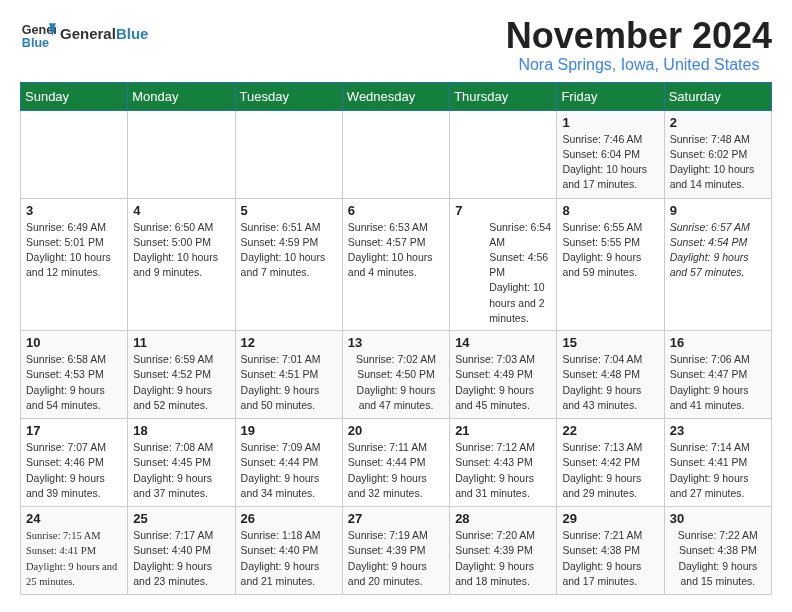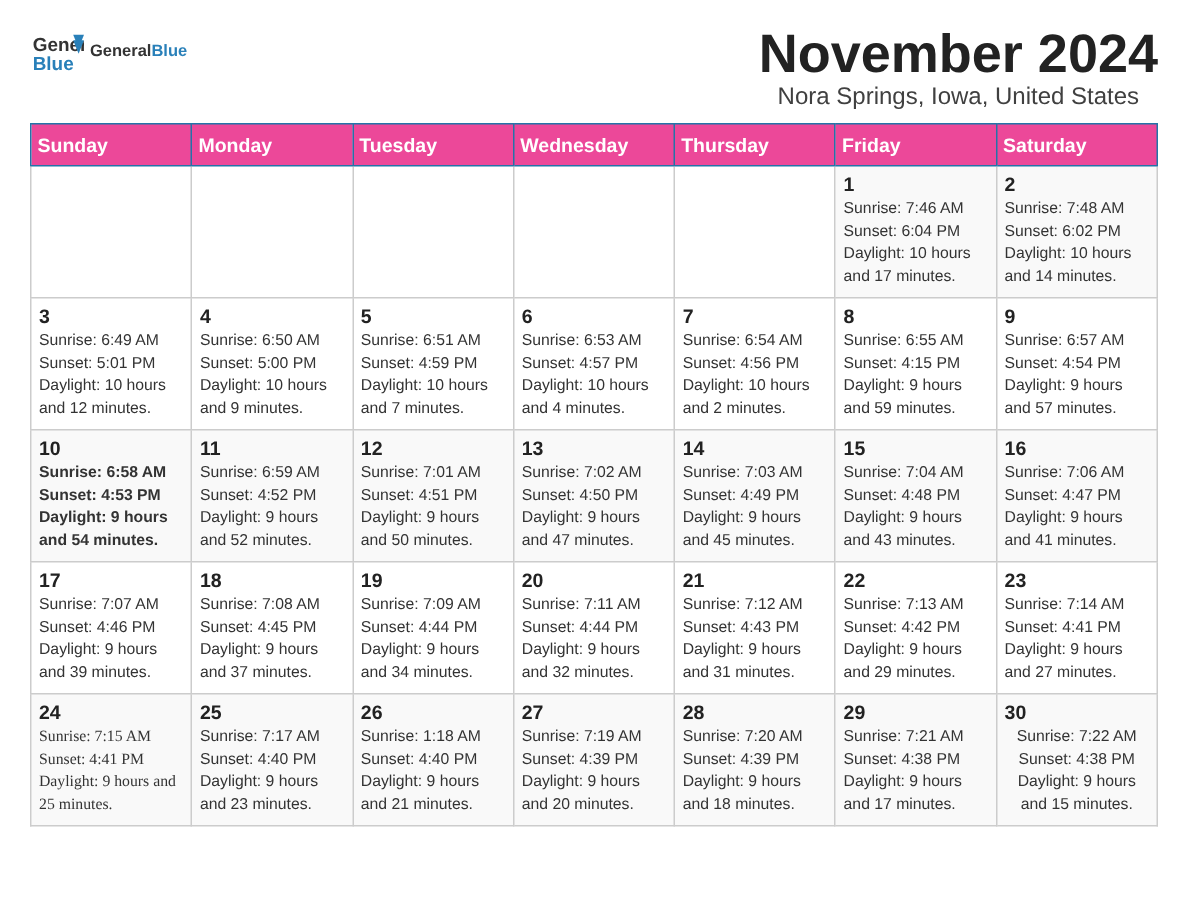--- a/index.html
+++ b/index.html
@@ -34,32 +34,32 @@
       text-align: center;
     }
     .month-title {
       font-size: 36px;
       font-weight: bold;
       color: #222;
       line-height: 1.1;
     }
     .location {
       font-size: 16px;
-      color: #404040;
+      color: #3b82f6;
     }
     .calendar-table {
       width: 100%;
       border-collapse: collapse;
       table-layout: fixed;
     }
     .calendar-table thead th {
-      background: #ec4899;
+      background: #15803d;
       color: #fff;
       font-size: 13px;
-      font-weight: bold;
+      font-weight: normal;
       padding: 6px 4px;
       text-align: left;
       border: 1px solid #2473a8;
     }
     .calendar-table tbody td {
       border: 1px solid #ccc;
       vertical-align: top;
       padding: 4px 5px;
       font-size: 11px;
       color: #333;
@@ -92,21 +92,21 @@
   <div class="header-row">
     <div class="logo">
       <svg class="logo-icon" viewBox="0 0 40 40" xmlns="http://www.w3.org/2000/svg">
         <text x="2" y="20" font-size="14" font-weight="bold" fill="#333" font-family="Arial">General</text>
         <text x="2" y="34" font-size="14" font-weight="bold" fill="#2980b9" font-family="Arial">Blue</text>
 
         <polygon points="32,8 40,8 36,18" fill="#2980b9"></polygon>
         <polygon points="36,12 44,12 40,22" fill="#2980b9" transform="translate(-4,0)"></polygon>
       </svg>
       <div>
-          <div style="font-size:11px;font-weight:bold;color:#333;line-height:1.1;"><span>General</span><span style="color:#2980b9;">Blue</span></div>
+          <div style="font-size:15px;font-weight:bold;color:#333;line-height:1.1;"><span>General</span><span style="color:#2980b9;">Blue</span></div>
         </div>
     </div>
     <div class="title-block">
       <div class="month-title">November 2024</div>
       <div class="location">Nora Springs, Iowa, United States</div>
     </div>
   </div>
 
   <table class="calendar-table">
     <thead>
@@ -160,59 +160,59 @@
 Daylight: 10 hours and 7 minutes.</div>
           </td>
           <td>
             <span class="day-number">6</span>
             <div class="day-info" style="white-space: pre-line;">Sunrise: 6:53 AM
 Sunset: 4:57 PM
 Daylight: 10 hours and 4 minutes.</div>
           </td>
           <td>
             <span class="day-number">7</span>
-            <div class="day-info" style="white-space: pre-line;">Sunrise: 6:54 AM
+            <div class="day-info" style="white-space: pre-line; margin-left: 34px;">Sunrise: 6:54 AM
 Sunset: 4:56 PM
 Daylight: 10 hours and 2 minutes.</div>
           </td>
           <td>
             <span class="day-number">8</span>
             <div class="day-info" style="white-space: pre-line;">Sunrise: 6:55 AM
-Sunset: 4:15 PM
+Sunset: 5:55 PM
 Daylight: 9 hours and 59 minutes.</div>
           </td>
           <td>
             <span class="day-number">9</span>
-            <div class="day-info" style="white-space: pre-line;">Sunrise: 6:57 AM
+            <div class="day-info" style="white-space: pre-line; font-style: italic;">Sunrise: 6:57 AM
 Sunset: 4:54 PM
 Daylight: 9 hours and 57 minutes.</div>
           </td>
         </tr>
         <tr>
           <td>
             <span class="day-number">10</span>
-            <div class="day-info" style="white-space: pre-line; font-weight: bold;">Sunrise: 6:58 AM
+            <div class="day-info" style="white-space: pre-line;">Sunrise: 6:58 AM
 Sunset: 4:53 PM
 Daylight: 9 hours and 54 minutes.</div>
           </td>
           <td>
             <span class="day-number">11</span>
             <div class="day-info" style="white-space: pre-line;">Sunrise: 6:59 AM
 Sunset: 4:52 PM
 Daylight: 9 hours and 52 minutes.</div>
           </td>
           <td>
             <span class="day-number">12</span>
             <div class="day-info" style="white-space: pre-line;">Sunrise: 7:01 AM
 Sunset: 4:51 PM
 Daylight: 9 hours and 50 minutes.</div>
           </td>
           <td>
             <span class="day-number">13</span>
-            <div class="day-info" style="white-space: pre-line;">Sunrise: 7:02 AM
+            <div class="day-info" style="white-space: pre-line; text-align: center;">Sunrise: 7:02 AM
 Sunset: 4:50 PM
 Daylight: 9 hours and 47 minutes.</div>
           </td>
           <td>
             <span class="day-number">14</span>
             <div class="day-info" style="white-space: pre-line;">Sunrise: 7:03 AM
 Sunset: 4:49 PM
 Daylight: 9 hours and 45 minutes.</div>
           </td>
           <td>

